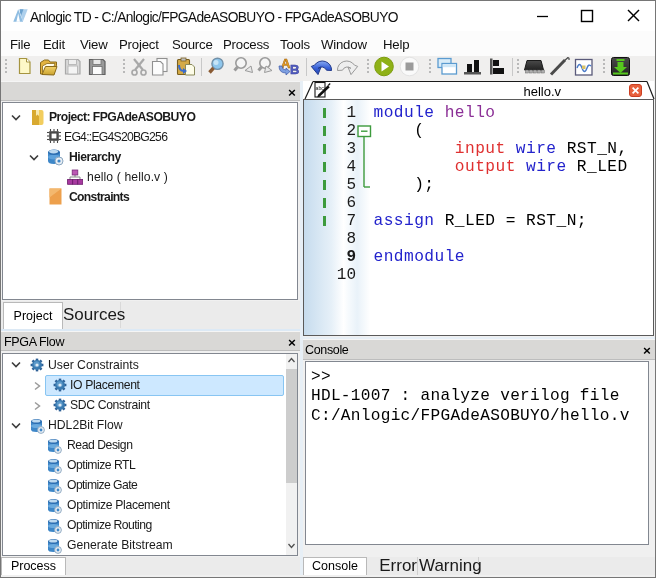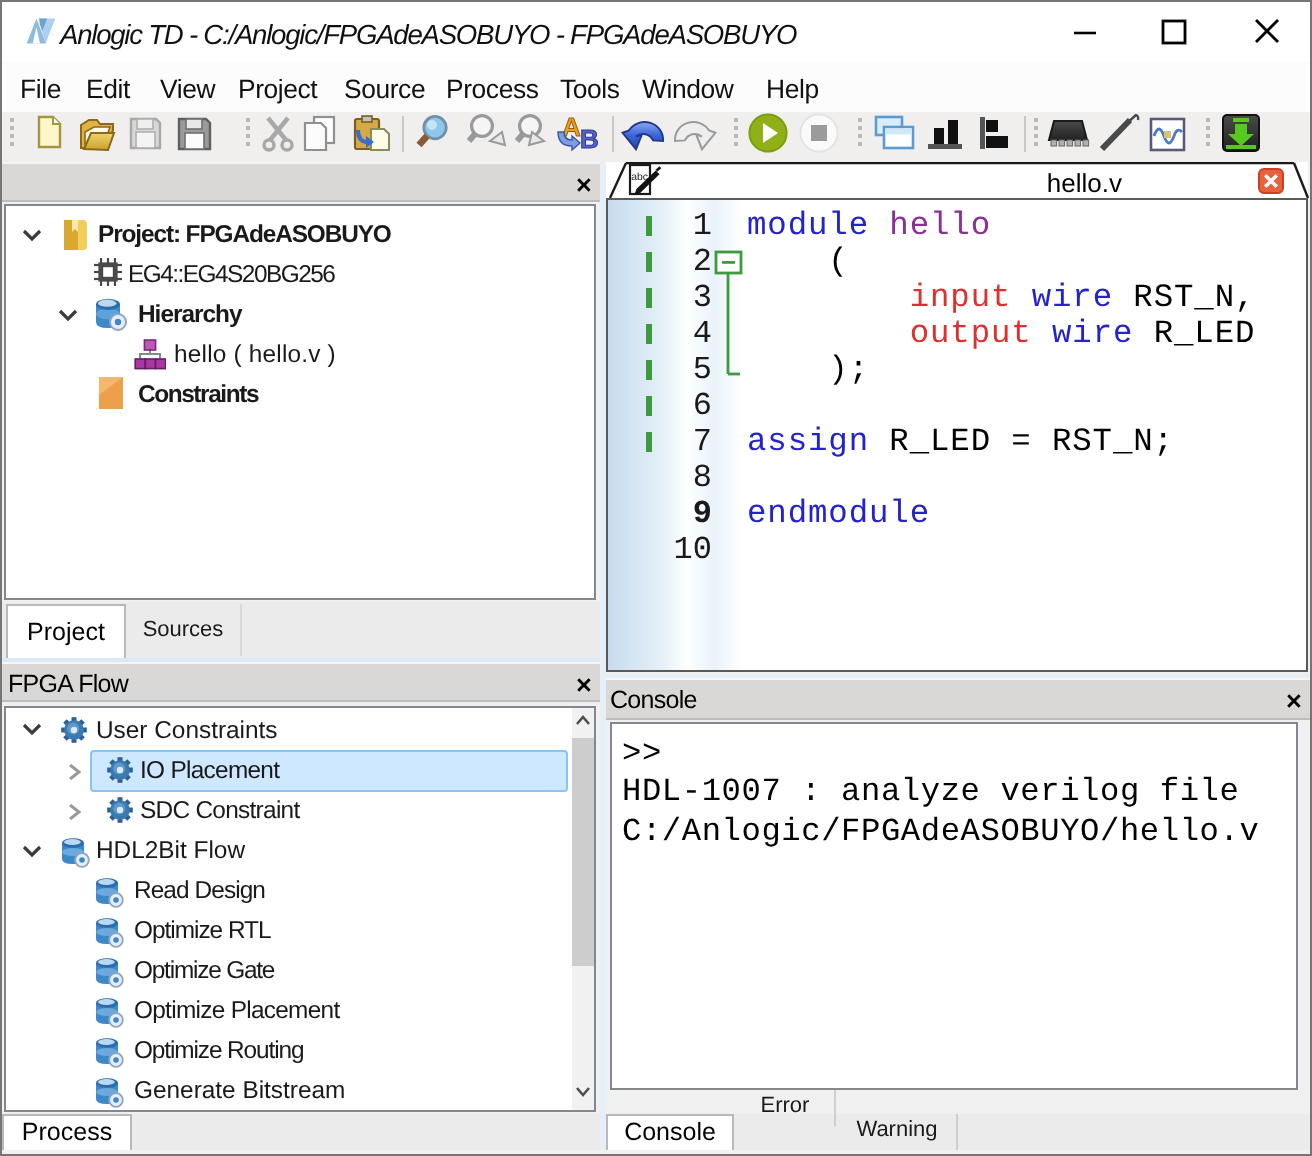--- a/index.html
+++ b/index.html
@@ -2,38 +2,38 @@
 <html><head>
 <meta charset="utf-8">
 <style>
 * { margin:0; padding:0; box-sizing:border-box; }
 body { width:656px; height:578px; overflow:hidden; font-family:"Liberation Sans", sans-serif; background:#f0f0f0; }
 .abs { position:absolute; }
 .mono { font-family:"Liberation Mono", monospace; }
 #win { position:relative; width:656px; height:578px; background:#f0f0f0; border:1px solid #767676; }
 
 #titlebar { left:0; top:0; width:654px; height:30px; background:#ffffff; }
-#title-text { left:29px; top:8.5px; font-size:13.8px; color:#101010; letter-spacing:-0.62px; white-space:pre;font-style:italic; }
+#title-text { left:29px; top:8.5px; font-size:13.8px; color:#101010; letter-spacing:-0.62px; white-space:pre; }
 
 #menubar { left:0; top:30px; width:654px; height:25px; background:#fcfcfc; }
 .menu-item { top:35.5px; font-size:13.2px; letter-spacing:-0.2px; color:#111; }
 
 #toolbar { left:0; top:55px; width:654px; height:25px; background:#f0efee; }
 
 .ptitle { background:#d9d8d6; border-top:1px solid #f5f5f5; border-bottom:1px solid #bdbdbd; font-size:12.5px; letter-spacing:-0.35px; color:#000; }
 .pclose { position:absolute; top:2.5px; font-size:13.5px; color:#000; font-weight:600; }
 
 .wbox { background:#fff; border:1px solid #828790; }
 
 .trow { position:absolute; font-size:12.2px; color:#1a1a1a; white-space:pre; }
 .b { font-weight:bold; }
 
 .tabbar { background:#ebebeb; }
 .atab { position:absolute; background:#fff; border:1px solid #b9b9b9; border-bottom:none; font-size:12.5px; color:#000; text-align:center; }
-.itab { position:absolute; font-size:11px; color:#1a1a1a; text-align:center; }
+.itab { position:absolute; font-size:17px; color:#1a1a1a; text-align:right; }
 </style>
 </head>
 <body>
 <div id="win">
 
 <div class="abs" id="titlebar"></div>
 <svg class="abs" style="left:12px;top:8px" width="15" height="13" viewBox="0 0 15 13">
   <polygon points="0.3,12.7 5.2,0.3 10.1,12.7" fill="#8fbde2"></polygon>
   <polygon points="3.4,12.7 5.2,4.6 7,12.7" fill="#ffffff"></polygon>
   <polygon points="6.6,0.3 14.7,0.3 9.8,12.7 7.8,6" fill="#aed0ec"></polygon>
@@ -424,16 +424,16 @@
       <span style="position:absolute;left:2px;top:3px">Console</span>
       <span class="pclose" style="left:340px">×</span>
     </div>
 <div class="abs wbox" style="left:304px;top:360px;width:344px;height:184px;"></div>
 <div id="console-lines" class="mono" style="position:absolute;left:310px;top:367px;font-size:16.1px;letter-spacing:0.3px;line-height:19.3px;white-space:pre;color:#000;">&gt;&gt;
 HDL-1007 : analyze verilog file
 C:/Anlogic/FPGAdeASOBUYO/hello.v</div>
 
 <div class="abs tabbar" style="left:302px;top:556px;width:352px;height:18px;"></div>
 <div class="abs atab" style="left:302px;top:556px;width:64px;height:18px;line-height:17px;">Console</div>
-<div class="abs itab" style="left:367px;top:544px;width:50px;height:18px;line-height:17px;border-right:1px solid #cfcfcf">Error</div>
+<div class="abs itab" style="left:367px;top:556px;width:50px;height:18px;line-height:17px;border-right:1px solid #cfcfcf">Error</div>
 <div class="abs itab" style="left:418px;top:556px;width:60px;height:18px;line-height:17px;border-right:1px solid #cfcfcf">Warning</div>
 
 </div>
 
 </body></html>

